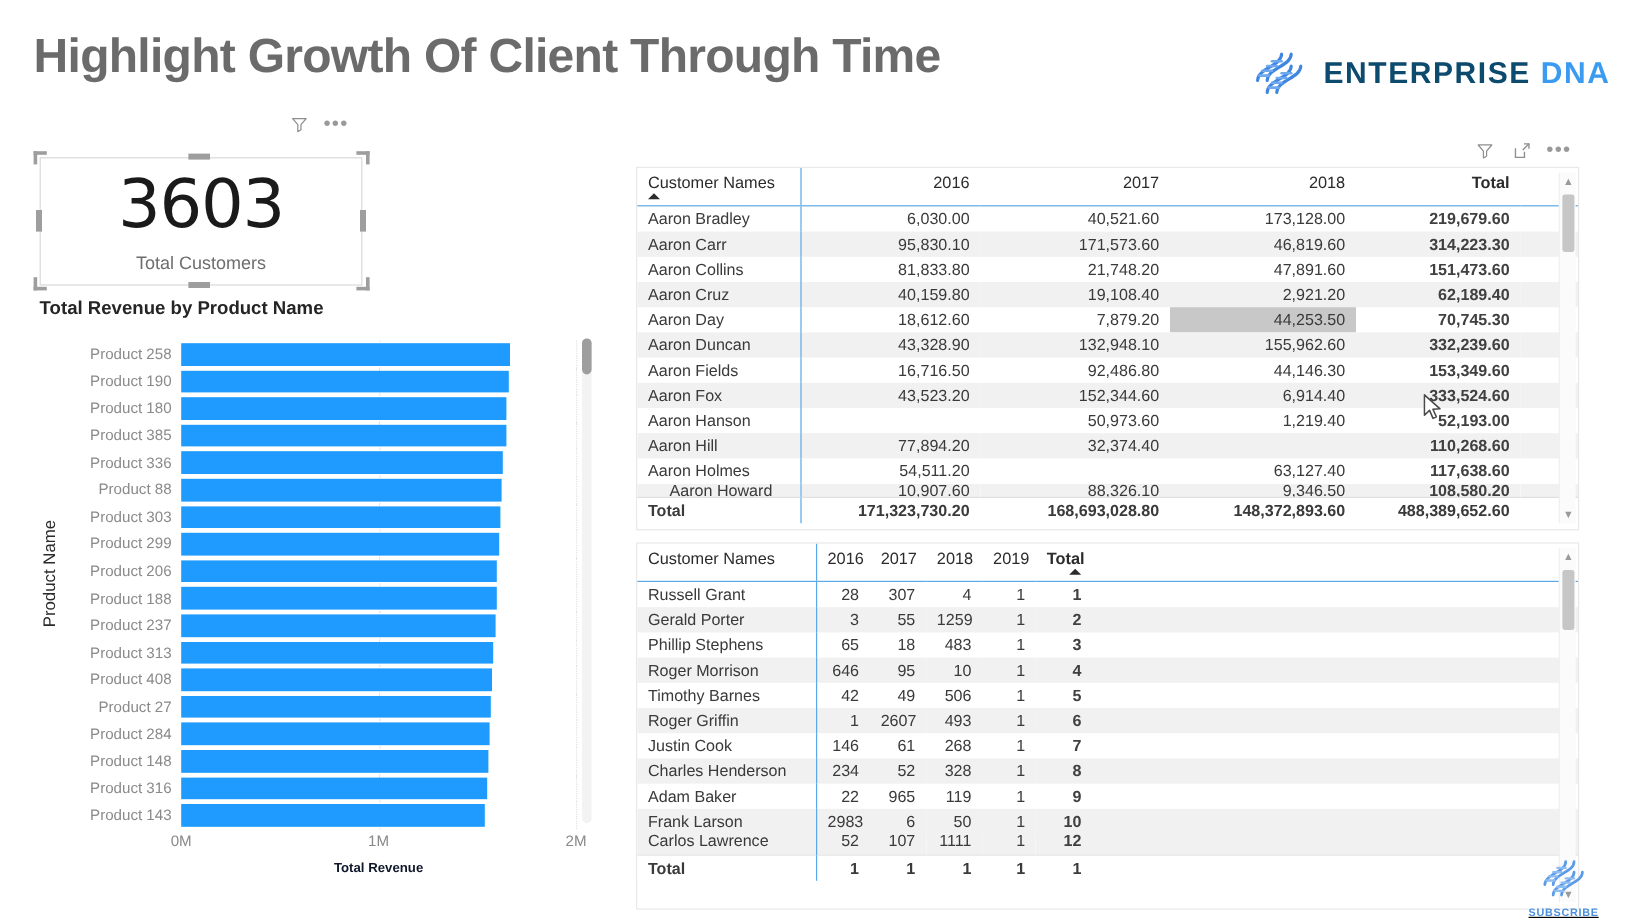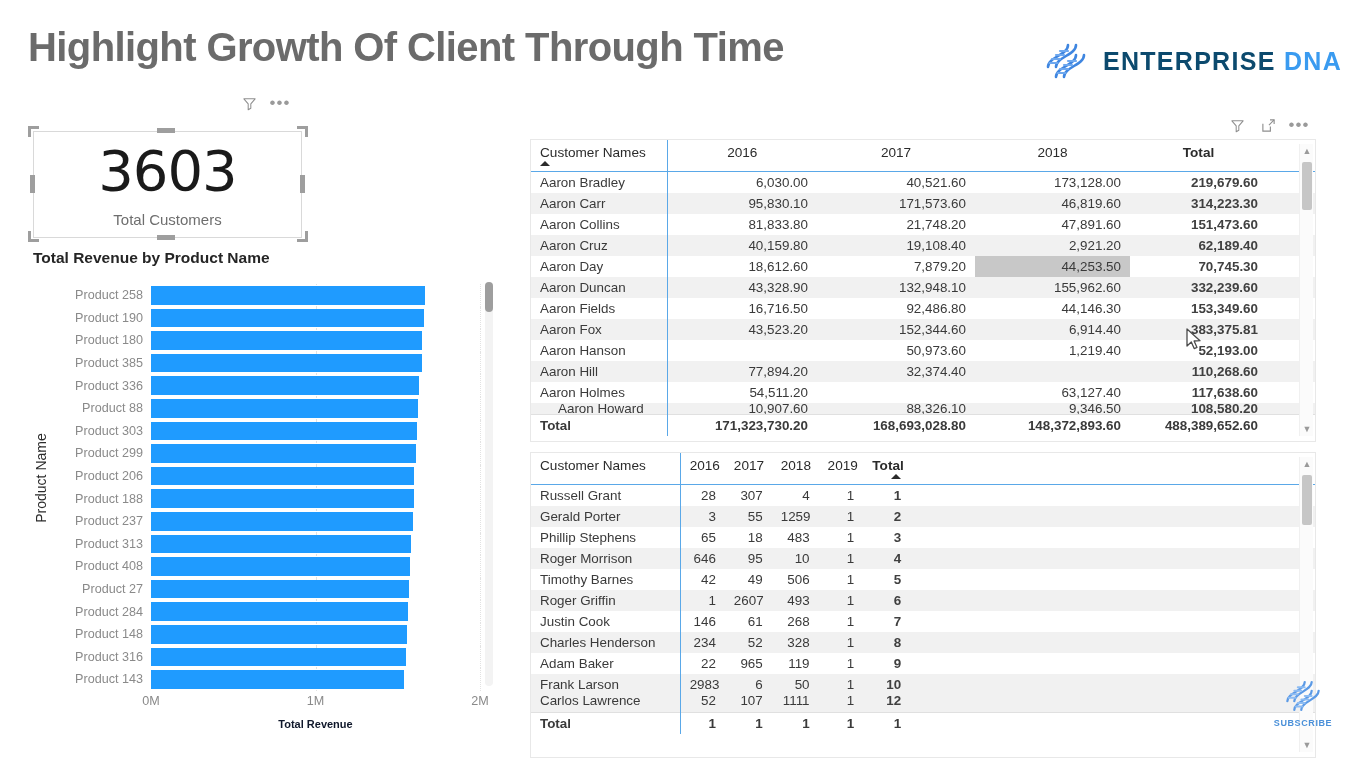--- a/index.html
+++ b/index.html
@@ -198,21 +198,21 @@
     width: 100%;
     border-collapse: collapse;
     font-size: 13.4px;
     color: #333333;
     table-layout: fixed;
   }
   table.mx th {
     font-weight: normal;
     color: #2b2b2b;
     padding: 5px 9px 5px 9px;
-    text-align: center;
+    text-align: right;
     vertical-align: top;
     font-size: 13.6px;
   }
   table.mx th.name-col {
     text-align: left;
     position: relative;
   }
   table.mx th.total-col { font-weight: bold; }
   table.mx td {
     padding: 3px 9px;
@@ -271,23 +271,24 @@
     display: flex; align-items: center; justify-content: center;
     color: #9a9a9a; font-size: 9px;
   }
 
   
   .cursor { position: absolute; left: 1186px; top: 328px; }
 
   
   .subscribe {
     position: absolute;
-    left: 1268px; top: 676px;
+    left: 1268px; top: 712px;
     width: 70px;
     text-align: center;
+    text-decoration: underline;
   }
   .subscribe-text {
     font-size: 9px;
     font-weight: bold;
     color: #4a90d9;
     letter-spacing: 0.6px;
     margin-top: -2px;
   }
 </style>
 </head>
@@ -612,21 +613,21 @@
               <td>92,486.80</td>
               <td>44,146.30</td>
               <td class=" total-col">153,349.60</td>
               <td></td>
             </tr>
             <tr class="alt">
               <td class="name-col">Aaron Fox</td>
               <td class=" vrule">43,523.20</td>
               <td>152,344.60</td>
               <td>6,914.40</td>
-              <td class=" total-col">383,375.81</td>
+              <td class=" total-col">333,524.60</td>
               <td></td>
             </tr>
             <tr class="">
               <td class="name-col">Aaron Hanson</td>
               <td class=" vrule"></td>
               <td>50,973.60</td>
               <td>1,219.40</td>
               <td class=" total-col">52,193.00</td>
               <td></td>
             </tr>

